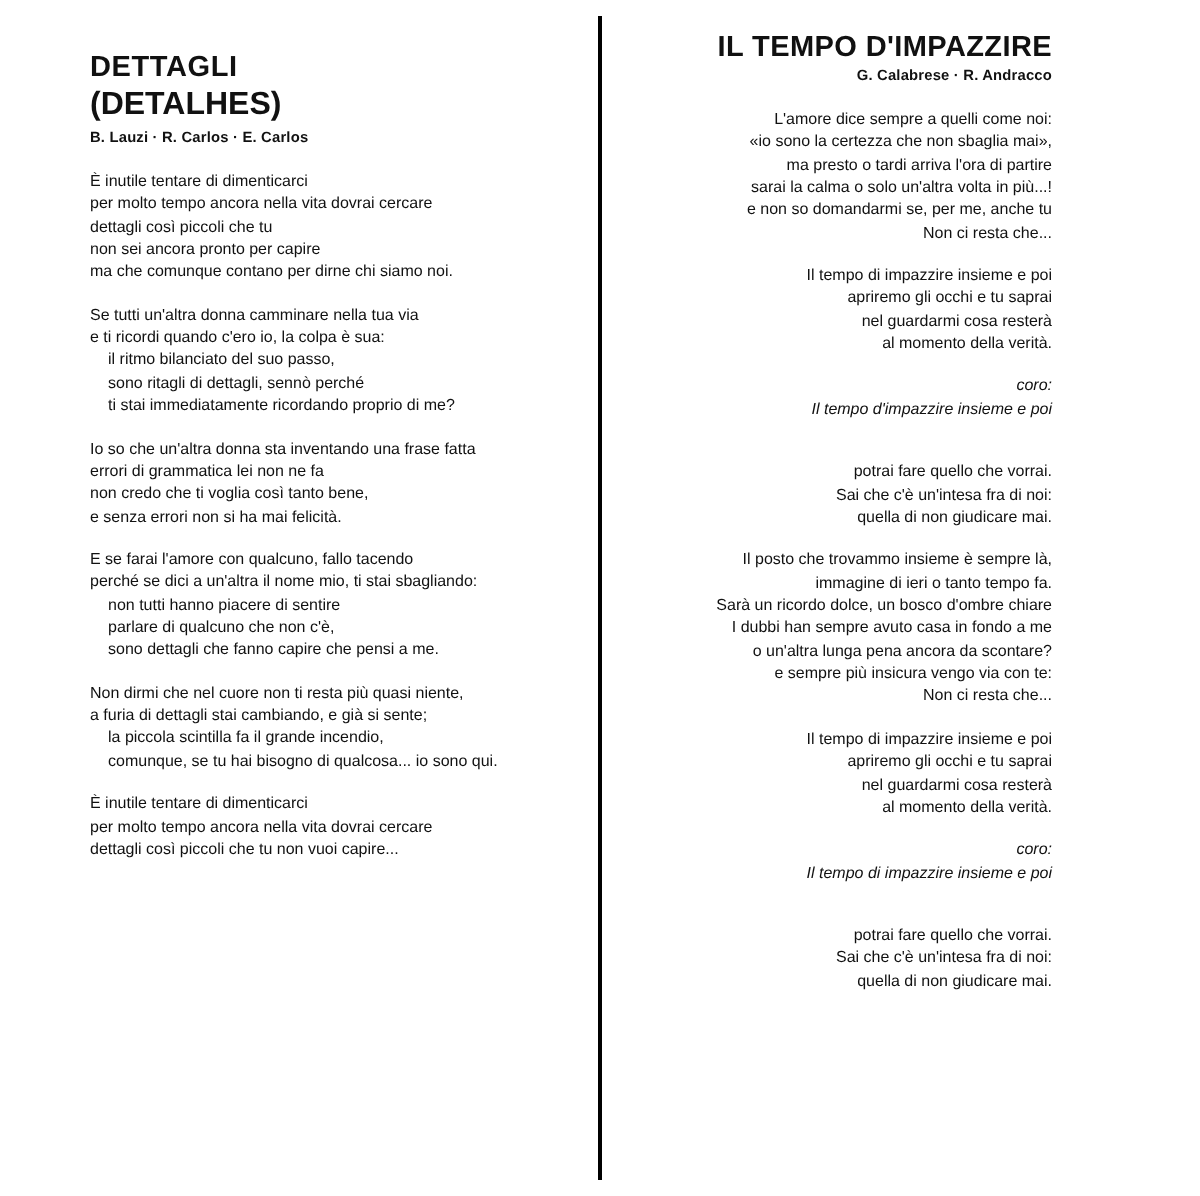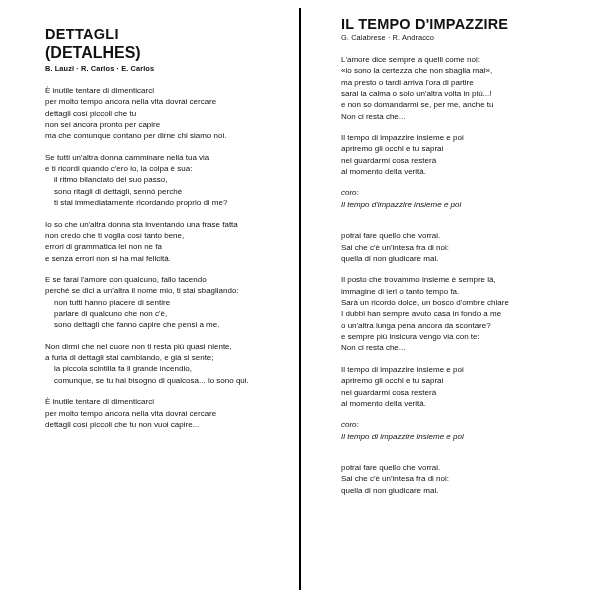--- a/index.html
+++ b/index.html
@@ -35,20 +35,21 @@
   }
   .col-left {
     left: 0;
     width: 299px;
     padding: 14px 14px 0 45px;
   }
   .col-right {
     left: 301px;
     width: 239px;
     padding: 14px 14px 0 40px;
+    text-align: right;
   }
   .song-title {
     font-size: 14.5px;
     font-weight: bold;
     letter-spacing: 0.3px;
     margin: 12px 0 1px 0;
     line-height: 1.15;
   }
   .song-subtitle {
     font-size: 16px;
@@ -58,21 +59,21 @@
   }
   .credits {
     font-size: 7.4px;
     font-weight: bold;
     margin: 0 0 11px 0;
     line-height: 1.2;
     letter-spacing: 0.1px;
   }
   .credits-light {
     font-size: 7.4px;
-    font-weight: normal;
+    font-weight: bold;
     margin: 0 0 11px 0;
     line-height: 1.2;
     letter-spacing: 0.1px;
   }
   .lyrics {
     font-size: 8px;
     line-height: 1.42;
   }
   .stanza {
     margin: 0 0 10px 0;
@@ -119,22 +120,22 @@
         </div>
         <div class="stanza">
           <div class="line">Se tutti un'altra donna camminare nella tua via</div>
           <div class="line">e ti ricordi quando c'ero io, la colpa è sua:</div>
           <div class="line ind1">il ritmo bilanciato del suo passo,</div>
           <div class="line ind1">sono ritagli di dettagli, sennò perché</div>
           <div class="line ind1">ti stai immediatamente ricordando proprio di me?</div>
         </div>
         <div class="stanza">
           <div class="line">Io so che un'altra donna sta inventando una frase fatta</div>
+          <div class="line">errori di grammatica lei non ne fa</div>
           <div class="line">non credo che ti voglia così tanto bene,</div>
-          <div class="line">errori di grammatica lei non ne fa</div>
           <div class="line">e senza errori non si ha mai felicità.</div>
         </div>
         <div class="stanza">
           <div class="line">E se farai l'amore con qualcuno, fallo tacendo</div>
           <div class="line">perché se dici a un'altra il nome mio, ti stai sbagliando:</div>
           <div class="line ind1">non tutti hanno piacere di sentire</div>
           <div class="line ind1">parlare di qualcuno che non c'è,</div>
           <div class="line ind1">sono dettagli che fanno capire che pensi a me.</div>
         </div>
         <div class="stanza">

